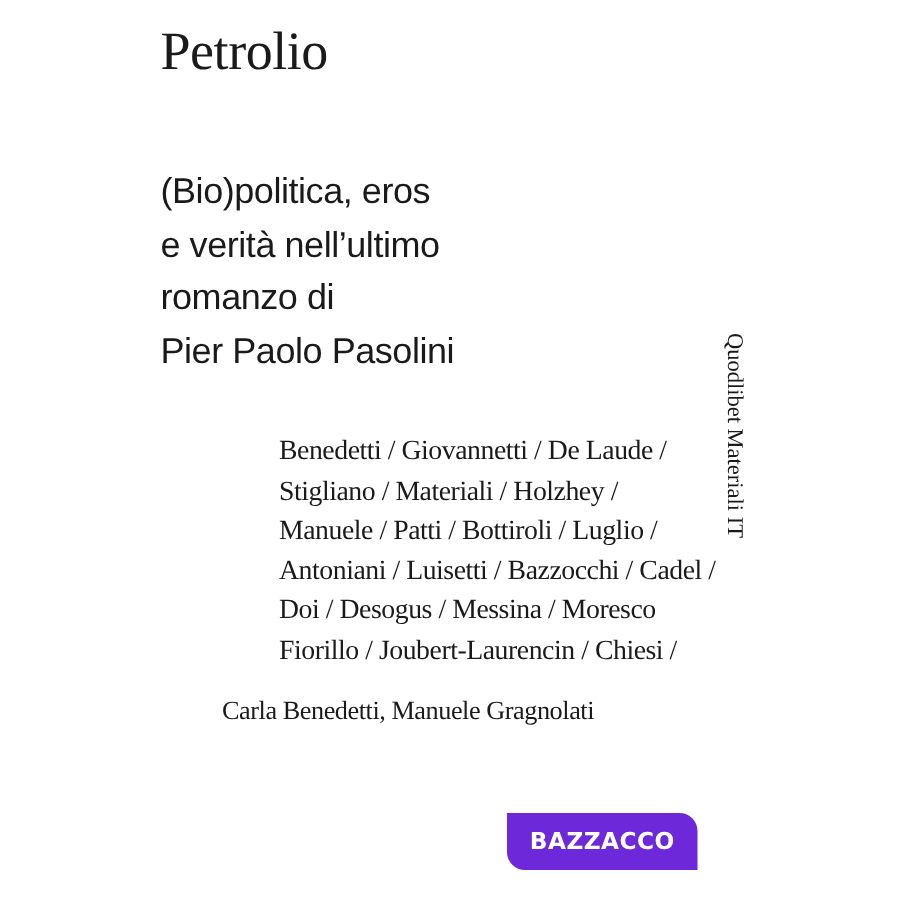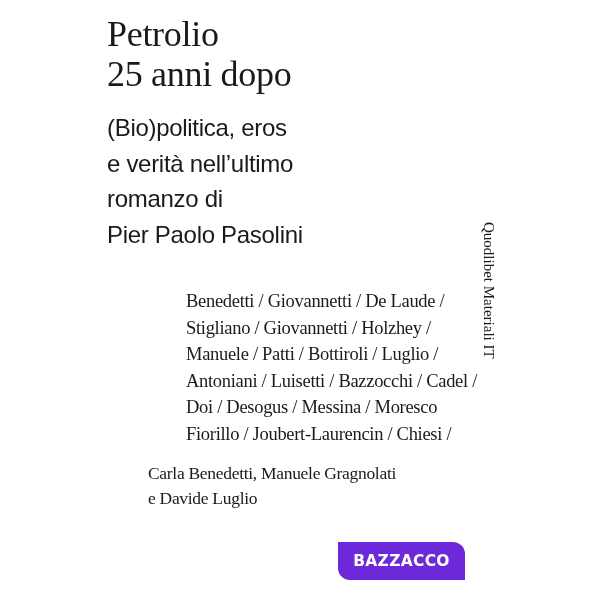--- a/index.html
+++ b/index.html
@@ -17,42 +17,40 @@
     .series-text { position:absolute; left:0; top:0; transform-origin:0 0; transform:translate(20px,0) rotate(90deg); font-family:"Liberation Serif", serif; font-size:15px; line-height:20px; white-space:nowrap; }
     .badge { position:absolute; left:338px; top:542px; width:127px; height:38px; background:#6d28d9; border-radius:0 12px 0 12px; display:flex; align-items:center; justify-content:center; }
     .badge span { font-family:"DejaVu Sans", sans-serif; font-weight:bold; color:#ffffff; font-size:15.5px; letter-spacing:0.3px; }
   </style>
 </head>
 <body>
 
 <div class="cover">
   <h1 class="title">
     <span>Petrolio</span>
-    <span>25 anni dopo</span>
   </h1>
 
   <div class="subtitle">
     <span>(Bio)politica, eros</span>
     <span>e verità nell’ultimo</span>
     <span>romanzo di</span>
     <span>Pier Paolo Pasolini</span>
   </div>
 
   <div class="authors">
     <span>Benedetti / Giovannetti / De Laude /</span>
-    <span>Stigliano / Giovannetti / Holzhey /</span>
+    <span>Stigliano / Materiali / Holzhey /</span>
     <span>Manuele / Patti / Bottiroli / Luglio /</span>
     <span>Antoniani / Luisetti / Bazzocchi / Cadel /</span>
     <span>Doi / Desogus / Messina / Moresco</span>
     <span>Fiorillo / Joubert-Laurencin / Chiesi /</span>
   </div>
 
   <div class="curators">
     <span>Carla Benedetti, Manuele Gragnolati</span>
-    <span>e Davide Luglio</span>
   </div>
 
   <div class="series">
     <div class="series-text">Quodlibet  Materiali IT</div>
   </div>
 
   <div class="badge">
     <span>BAZZACCO</span>
   </div>
 </div>

